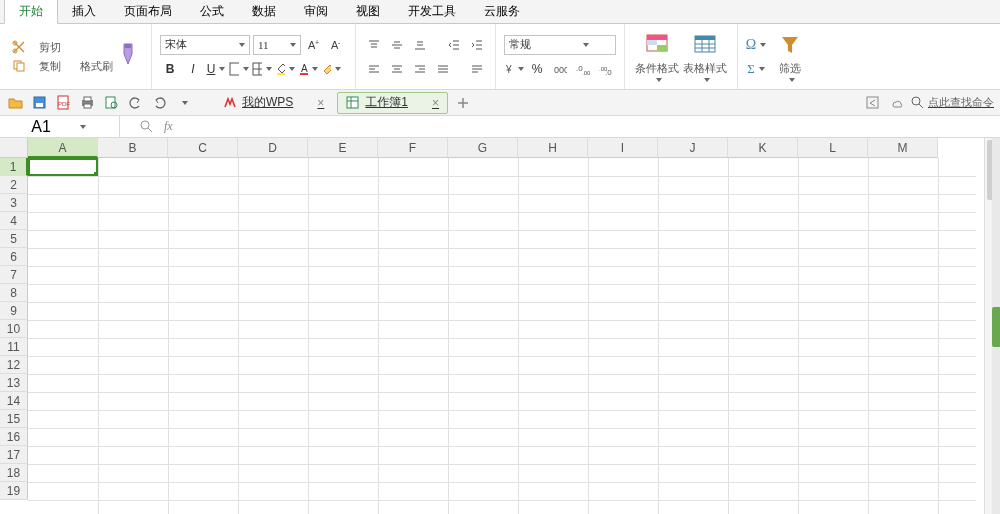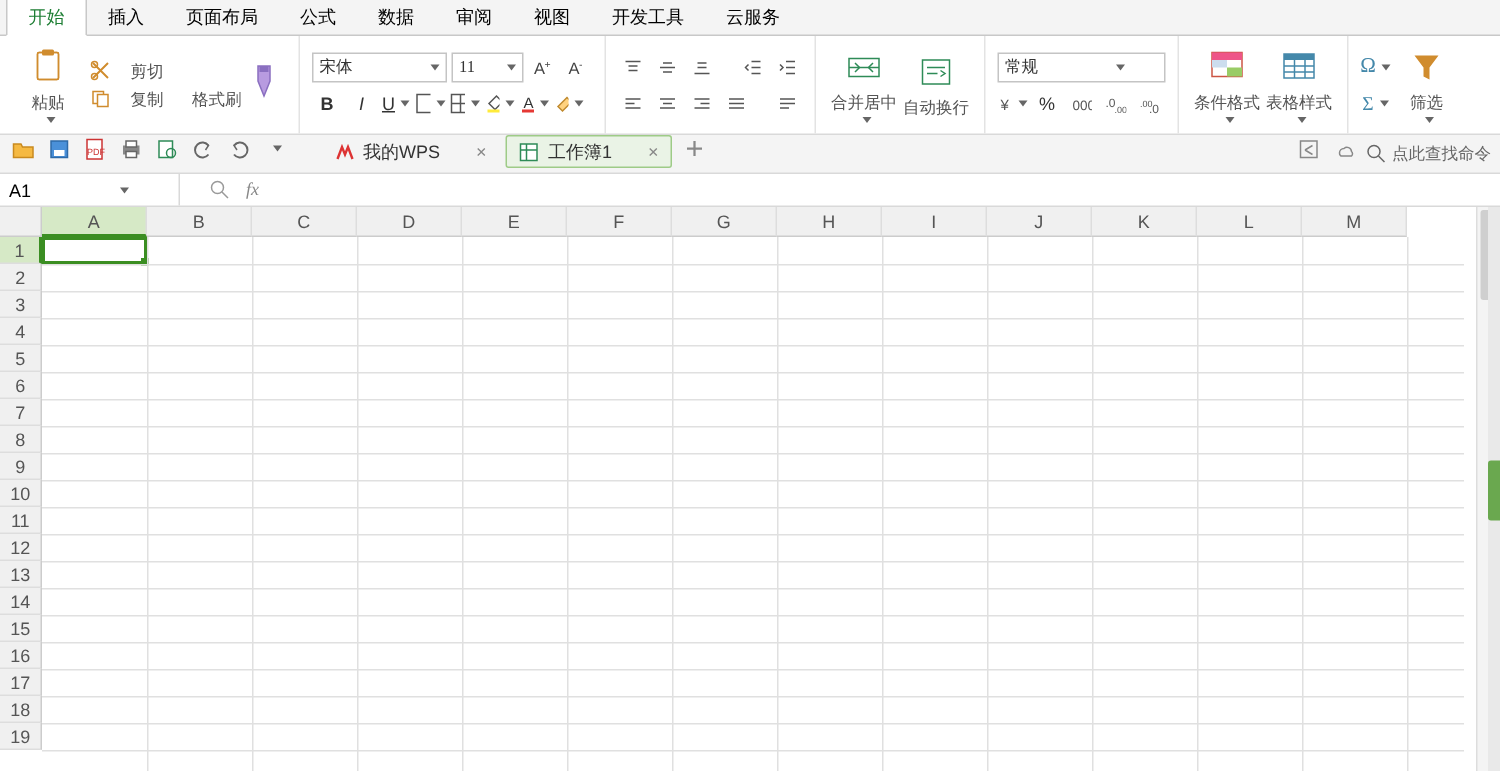--- a/index.html
+++ b/index.html
@@ -20,31 +20,31 @@
 .mini { display: flex; align-items: center; gap: 13px; font-size: 11px; color: #555; cursor: pointer; }
 .mini svg { flex: none; }
 .btn-s { width: 20px; height: 20px; display: flex; align-items: center; justify-content: center; cursor: pointer; border-radius: 2px; }
 .select { height: 20px; border: 1px solid #c4c4c4; background: #fff; display: flex; align-items: center; padding: 0 4px; font-size: 11px; cursor: pointer; font-family: Liberation Serif, serif; }
 .select .cv { width: 70px; }
 .select.small .cv { width: 28px; }
 .caret { width: 0; height: 0; border-left: 3px solid transparent; border-right: 3px solid transparent; border-top: 4px solid #666; margin-left: 4px; }
 .icon-ph { width: 28px; height: 28px; }
 
 
-.qbar { display: flex; height: 26px; background: #f4f4f4; border-bottom: 1px solid #d9d9d9; padding: 0 6px; gap: 6px; }
+.qbar { display: flex; align-items: center; height: 26px; background: #f4f4f4; border-bottom: 1px solid #d9d9d9; padding: 0 6px; gap: 6px; text-decoration: underline; }
 .qbtn { width: 18px; height: 18px; display: flex; align-items: center; justify-content: center; cursor: pointer; }
 .doctab { display: flex; align-items: center; gap: 6px; padding: 2px 8px; height: 22px; cursor: pointer; border: 1px solid transparent; }
 .doctab.active { background: #eaf3e6; border: 1px solid #9ecb87; border-radius: 2px; }
 .doctab .close { margin-left: 18px; color: #888; }
 .spacer { flex: 1; }
 
 
 .fxbar { display: flex; align-items: center; height: 22px; border-bottom: 1px solid #d9d9d9; }
 .nameBox { width: 120px; border-right: 1px solid #d9d9d9; display: flex; align-items: center; padding: 0 6px; height: 100%; }
-.nameBox input { border: none; outline: none; width: 70px; text-align: left; font-size: 12px; }
+.nameBox input { border: none; outline: none; width: 70px; text-align: center; font-size: 16px; }
 .fxarea { display: flex; align-items: center; gap: 10px; padding-left: 20px; color: #888; }
 .fxarea .fx { font-style: italic; font-family: Liberation Serif, serif; }
 
 
 .sheet { position: relative; display: flex; height: calc(514px - 24px - 66px - 26px - 22px); }
 .corner { width: 28px; height: 20px; background: #f0f0f0; border-right: 1px solid #ccc; border-bottom: 1px solid #ccc; position: absolute; left: 0; top: 0; z-index: 3; }
 .colhdrs { position: absolute; left: 28px; top: 0; right: 24px; height: 20px; display: flex; z-index: 2; }
 .colhdr { width: 70px; text-align: center; line-height: 20px; background: #f0f0f0; border-right: 1px solid #ddd; border-bottom: 1px solid #ccc; color: #555; }
 .colhdr.sel { background: #d6e9c6; border-bottom: 2px solid #3b8e22; }
 .rowhdrs { position: absolute; left: 0; top: 20px; width: 28px; bottom: 0; z-index: 2; }
@@ -75,29 +75,20 @@
     <div class="tab">数据</div>
     <div class="tab">审阅</div>
     <div class="tab">视图</div>
     <div class="tab">开发工具</div>
     <div class="tab">云服务</div>
   </div>
 
 <div class="ribbon">
 
   <div class="group">
-    <div class="big">
-      <svg class="icon-ph" viewBox="0 0 28 28">
-          <rect x="7" y="4" width="14" height="18" rx="1" fill="#fff" stroke="#d08c2e"></rect>
-          <rect x="10" y="2" width="8" height="4" rx="1" fill="#d08c2e"></rect>
-          <rect x="7" y="4" width="14" height="18" rx="1" fill="none" stroke="#d08c2e"></rect>
-        </svg>
-      <span class="lbl">粘贴</span>
-      <span class="caret"></span>
-    </div>
     <div class="col" style="margin-left:4px">
       <div class="mini">
         <svg width="14" height="14" viewBox="0 0 14 14">
             <path d="M2 2 L12 12 M12 2 L2 12" stroke="#d08c2e" stroke-width="1.3"></path>
             <circle cx="3" cy="11" r="2" fill="none" stroke="#d08c2e"></circle>
             <circle cx="3" cy="3" r="2" fill="none" stroke="#d08c2e"></circle>
           </svg>
         <span>剪切</span>
       </div>
       <div class="row">
@@ -247,38 +238,20 @@
         <div style="width:8px"></div>
         <div class="btn-s">
             <svg width="14" height="14">
               <path d="M2 4 H12 M2 7 H12 M2 10 H8" stroke="#555"></path>
             </svg>
           </div>
       </div>
     </div>
   </div>
 
-  <div class="group">
-    <div class="big">
-      <svg class="icon-ph" viewBox="0 0 28 28">
-          <rect x="4" y="8" width="20" height="12" fill="#fff" stroke="#2e8b57"></rect>
-          <path d="M4 14 H24" stroke="#2e8b57"></path>
-          <path d="M8 11 L11 14 L8 17 M20 11 L17 14 L20 17" stroke="#2e8b57" fill="none"></path>
-        </svg>
-      <span class="lbl"><span>合并居中</span></span>
-        <span class="caret"></span>
-    </div>
-    <div class="big">
-      <svg class="icon-ph" viewBox="0 0 28 28">
-          <rect x="5" y="6" width="18" height="16" fill="#fff" stroke="#2e8b57"></rect>
-          <path d="M8 11 H20 M8 15 H15 M17 13 L20 15 L17 17" stroke="#2e8b57" fill="none"></path>
-        </svg>
-      <span class="lbl">自动换行</span>
-    </div>
-  </div>
 
   <div class="group">
     <div class="col">
       <div class="select">
           <span class="cv">常规</span>
           <span class="caret"></span>
         </div>
       <div class="row">
         <div class="btn-s">
             <svg width="14" height="14">

